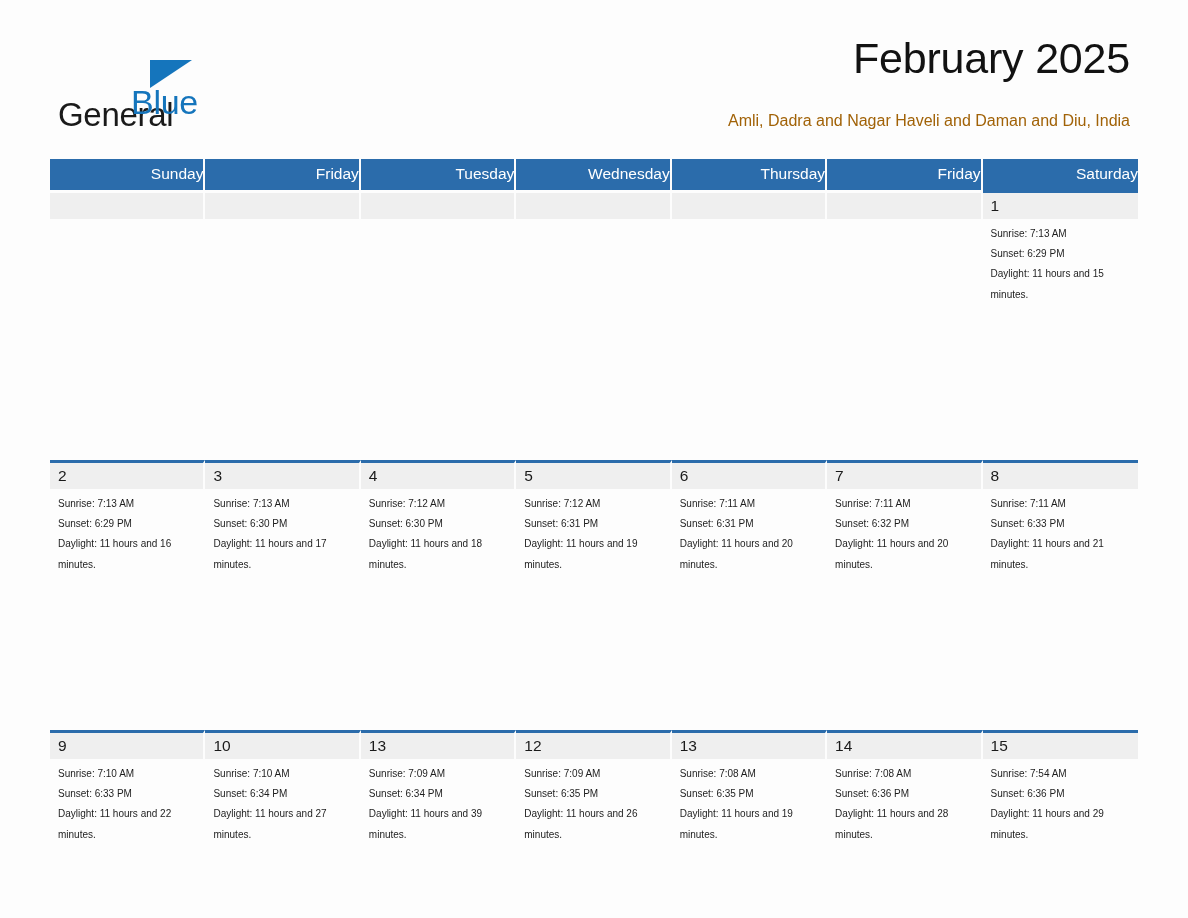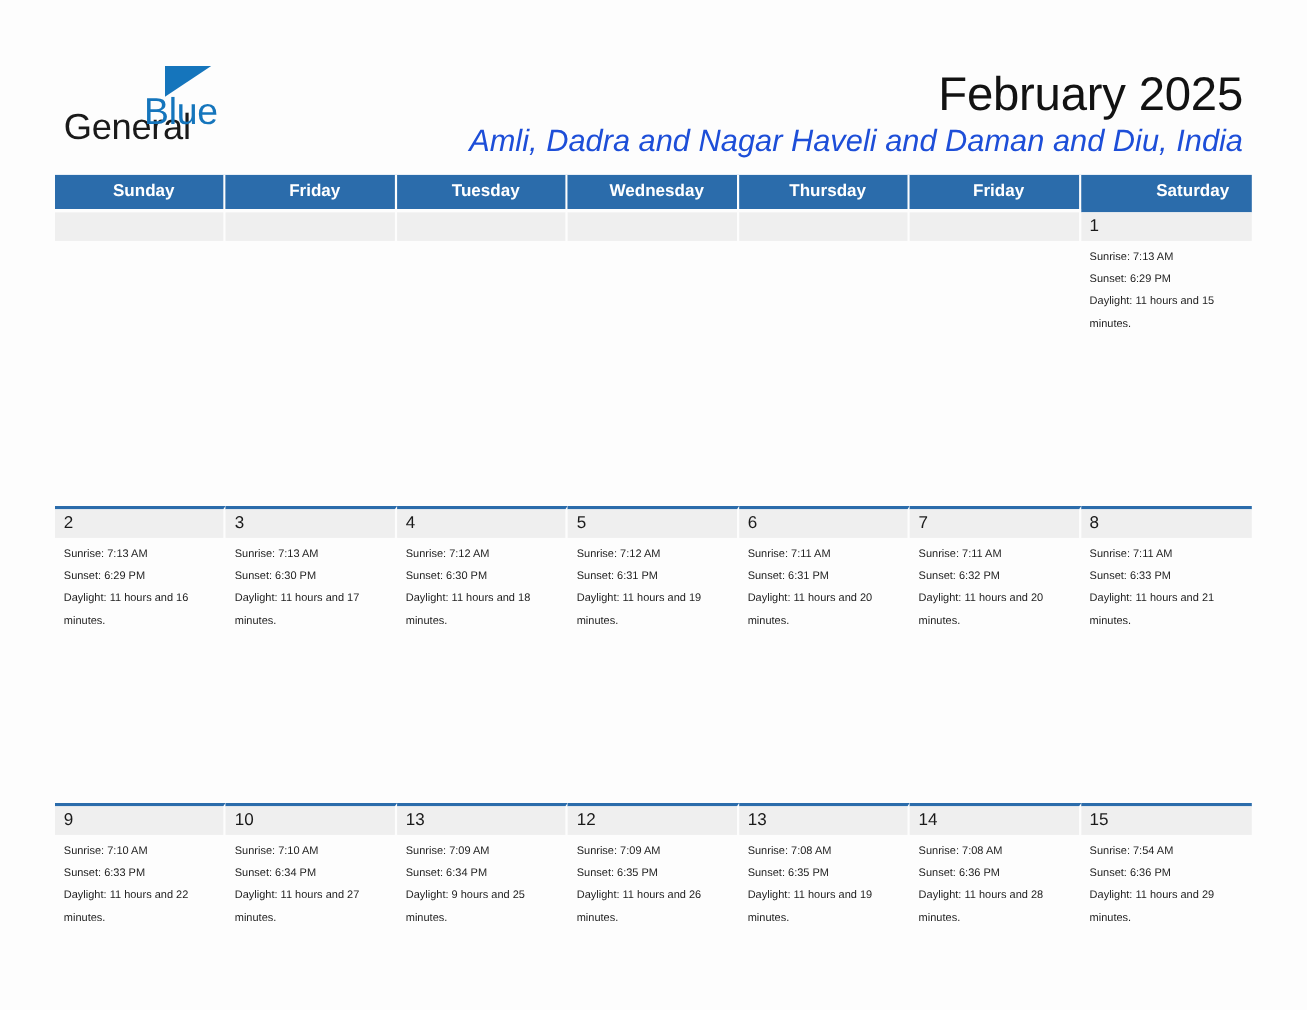--- a/index.html
+++ b/index.html
@@ -56,57 +56,56 @@
     top: 33px;
     font-size: 34px;
     letter-spacing: -0.3px;
     color: #1575bc;
     line-height: 1;
   }
 
   .title {
     position: absolute;
     right: 58px;
-    top: 62px;
+    top: 34px;
     font-size: 43px;
     color: #121212;
     letter-spacing: -0.2px;
     line-height: 1.12;
     text-align: left;
   }
   .subtitle {
     position: absolute;
     right: 58px;
     top: 112px;
-    font-size: 28px;
-    color: #1d4ed8;
+    font-size: 16px;
+    color: #a16207;
     text-align: right;
     line-height: 1.15;
-    font-style: italic;
   }
 
   
   .calendar {
     position: absolute;
     left: 50px;
     top: 159px;
     width: 1088px;
   }
   table.cal {
     width: 1088px;
     border-collapse: separate;
     border-spacing: 0;
     table-layout: fixed;
   }
   table.cal th {
     background: #2b6cab;
     color: #ffffff;
-    font-weight: bold;
+    font-weight: normal;
     font-size: 15.5px;
-    text-align: center;
+    text-align: right;
     padding: 6px 0 7px 8px;
     height: 28px;
     vertical-align: middle;
     border-right: 2px solid #fdfdfd;
   }
   table.cal th:last-child { border-right: none; padding-left: 48px; }
 
   table.cal td {
     vertical-align: top;
     padding: 0;
@@ -283,21 +282,21 @@
                 <div>Sunrise: 7:10 AM</div>
                 <div>Sunset: 6:34 PM</div>
                 <div>Daylight: 11 hours and 27 minutes.</div>
               </div>
             </td>
             <td class="day">
               <div class="numband">13</div>
               <div class="info">
                 <div>Sunrise: 7:09 AM</div>
                 <div>Sunset: 6:34 PM</div>
-                <div>Daylight: 9 hours and 25 minutes.</div>
+                <div>Daylight: 11 hours and 39 minutes.</div>
               </div>
             </td>
             <td class="day">
               <div class="numband">12</div>
               <div class="info">
                 <div>Sunrise: 7:09 AM</div>
                 <div>Sunset: 6:35 PM</div>
                 <div>Daylight: 11 hours and 26 minutes.</div>
               </div>
             </td>

